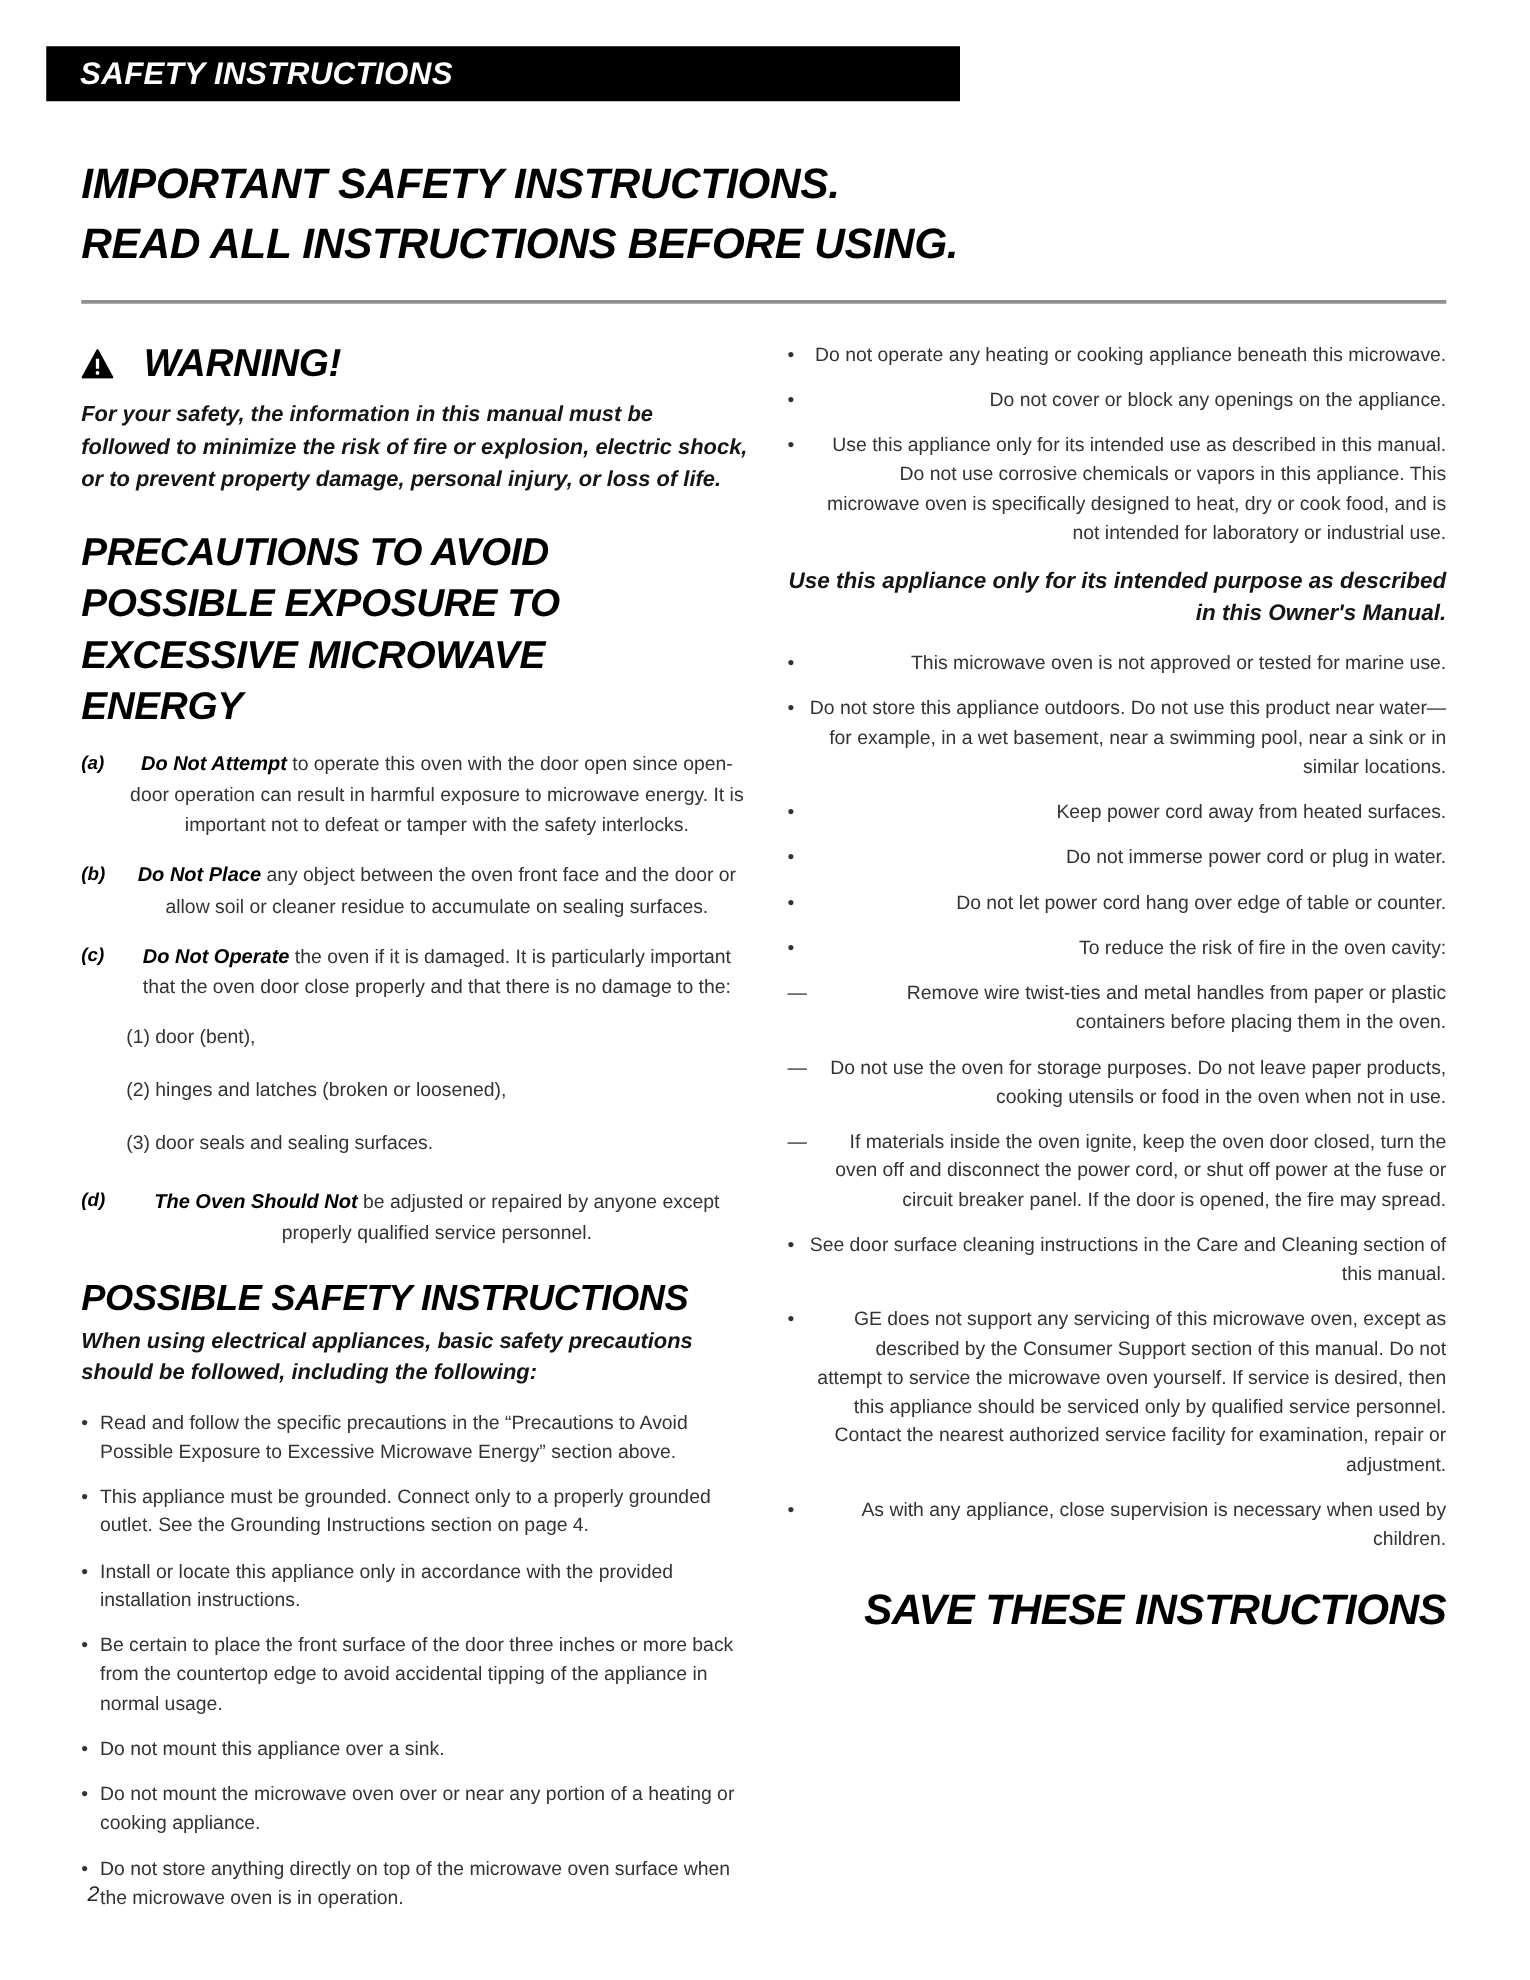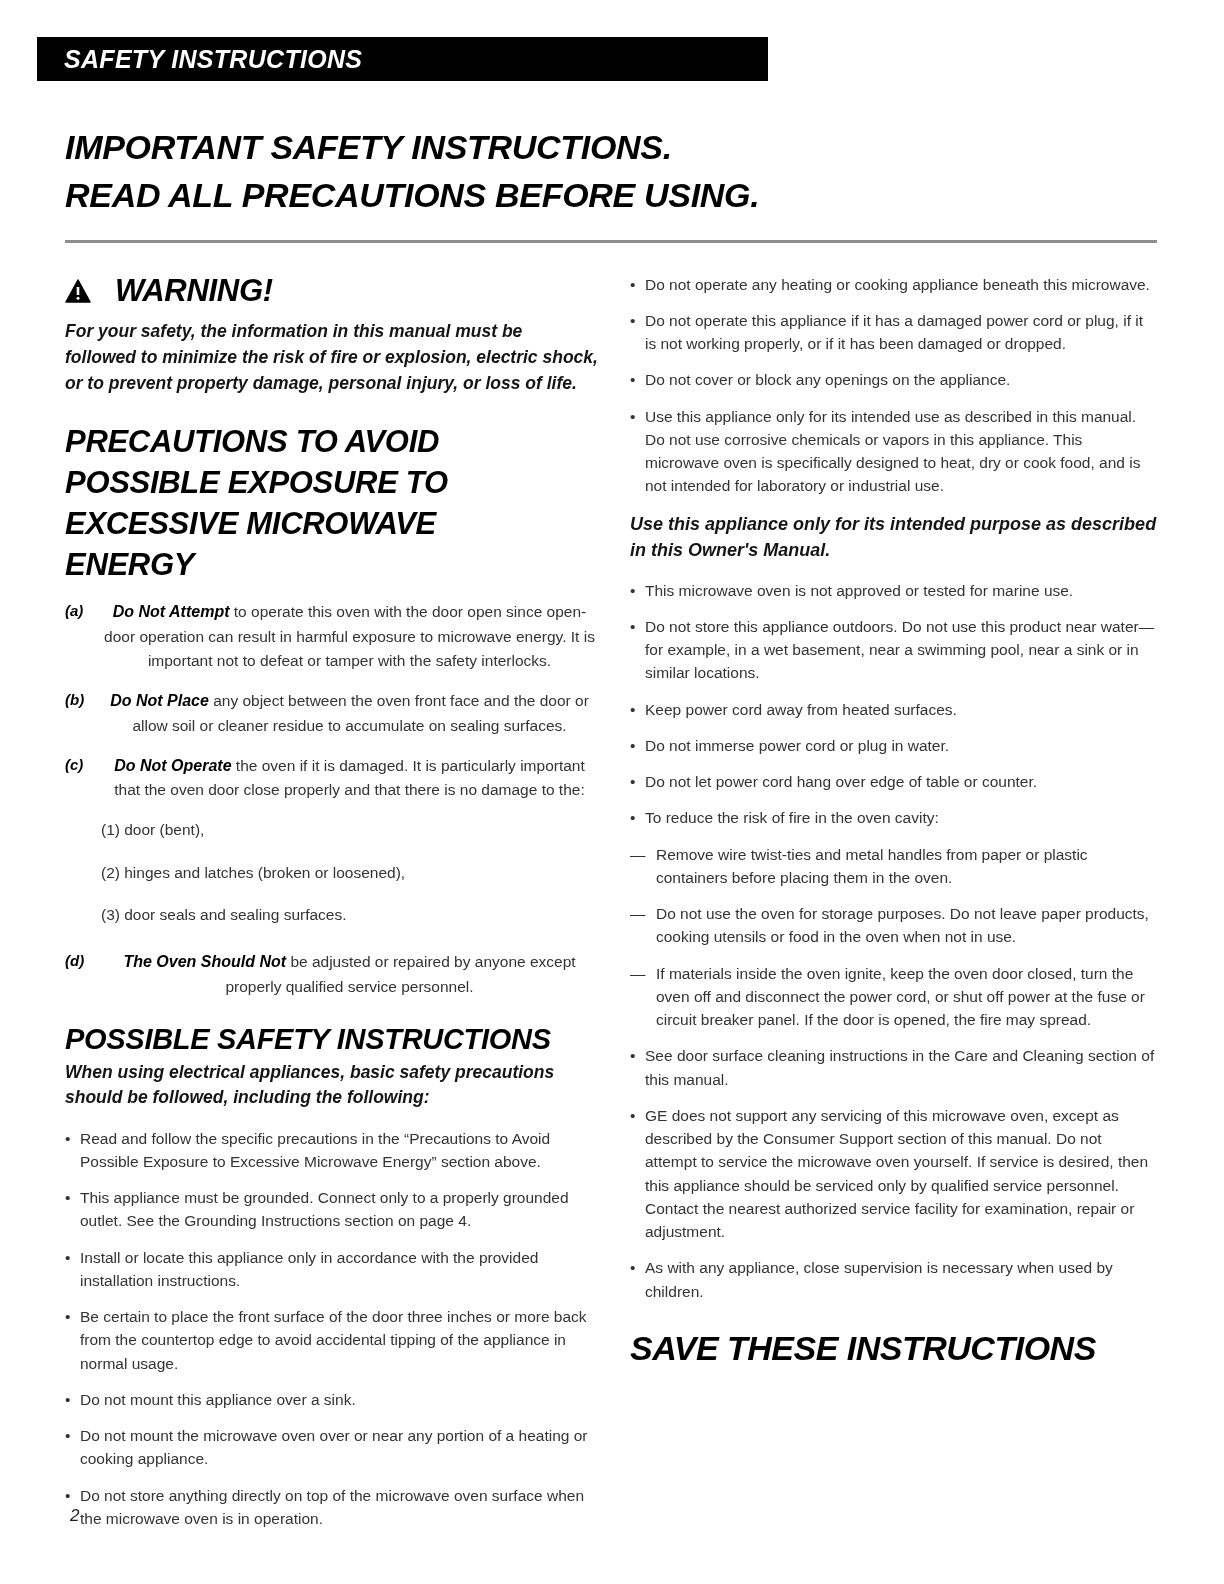--- a/index.html
+++ b/index.html
@@ -16,21 +16,21 @@
   .content{margin-left:28px;}
 
   
   .doc-title{margin-top:42px;font-style:italic;font-weight:bold;font-size:34px;
              line-height:1.42;color:#000;letter-spacing:-.3px;}
   .title-rule{border:none;border-top:3px solid #8f8f8f;margin:20px 0 0 0;width:1092px;}
 
   
   .columns{display:flex;gap:32px;margin-top:30px;}
   .col-left{width:533px;flex:none;}
-  .col-right{width:527px;flex:none;}
+  .col-right{width:527px;flex:none;text-align:right;}
 
   
   .h-warning{display:flex;align-items:center;gap:24px;font-style:italic;font-weight:bold;
              font-size:31px;color:#000;letter-spacing:-.3px;}
   .warning-icon{flex:none;display:inline-flex;}
   .warning-body{margin-top:9px;font-style:italic;font-weight:bold;font-size:17.5px;
                 line-height:1.5;color:#151515;}
 
   
   .h-big{font-style:italic;font-weight:bold;font-size:31px;line-height:1.32;color:#000;
@@ -74,21 +74,21 @@
 <div class="page">
 
   <div class="kicker-bar">
     <span>SAFETY INSTRUCTIONS</span>
   </div>
 
   <div class="content">
 
     <div class="doc-title">
       <div>IMPORTANT SAFETY INSTRUCTIONS.</div>
-      <div>READ ALL PRECAUTIONS BEFORE USING.</div>
+      <div>READ ALL INSTRUCTIONS BEFORE USING.</div>
     </div>
     <hr class="title-rule">
 
     <div class="columns">
 
       <div class="col-left">
 
         <div class="h-warning">
           <span class="warning-icon">
             <svg width="26" height="24" viewBox="0 0 26 24" aria-hidden="true">
@@ -139,21 +139,20 @@
           <li class="bullet">Do not mount the microwave oven over or near any portion of a heating or cooking appliance.</li>
           <li class="bullet">Do not store anything directly on top of the microwave oven surface when the microwave oven is in operation.</li>
         </ul>
 
       </div>
 
       <div class="col-right">
 
         <ul>
           <li class="bullet">Do not operate any heating or cooking appliance beneath this microwave.</li>
-          <li class="bullet">Do not operate this appliance if it has a damaged power cord or plug, if it is not working properly, or if it has been damaged or dropped.</li>
           <li class="bullet">Do not cover or block any openings on the appliance.</li>
           <li class="bullet">Use this appliance only for its intended use as described in this manual. Do not use corrosive chemicals or vapors in this appliance. This microwave oven is specifically designed to heat, dry or cook food, and is not intended for laboratory or industrial use.</li>
         </ul>
 
         <p class="purpose">Use this appliance only for its intended purpose as described in this Owner's Manual.</p>
 
         <ul>
           <li class="bullet">This microwave oven is not approved or tested for marine use.</li>
           <li class="bullet">Do not store this appliance outdoors. Do not use this product near water—for example, in a wet basement, near a swimming pool, near a sink or in similar locations.</li>
           <li class="bullet">Keep power cord away from heated surfaces.</li>

